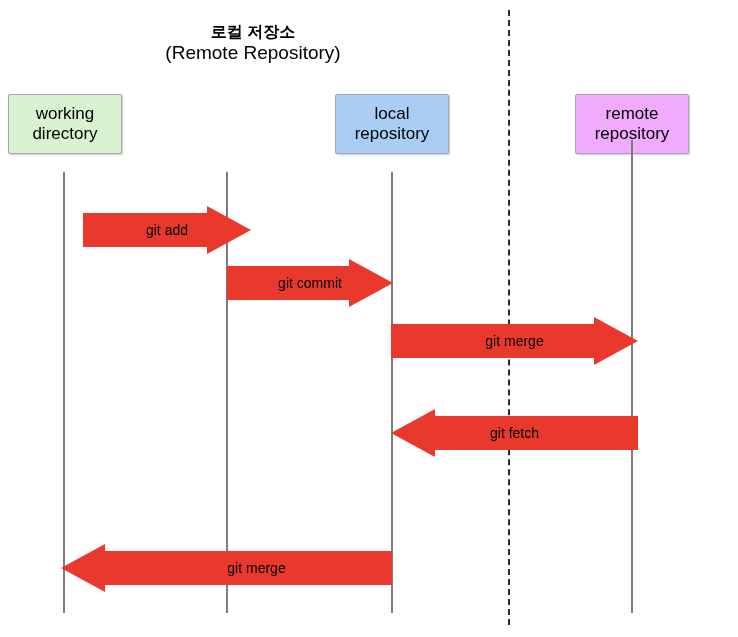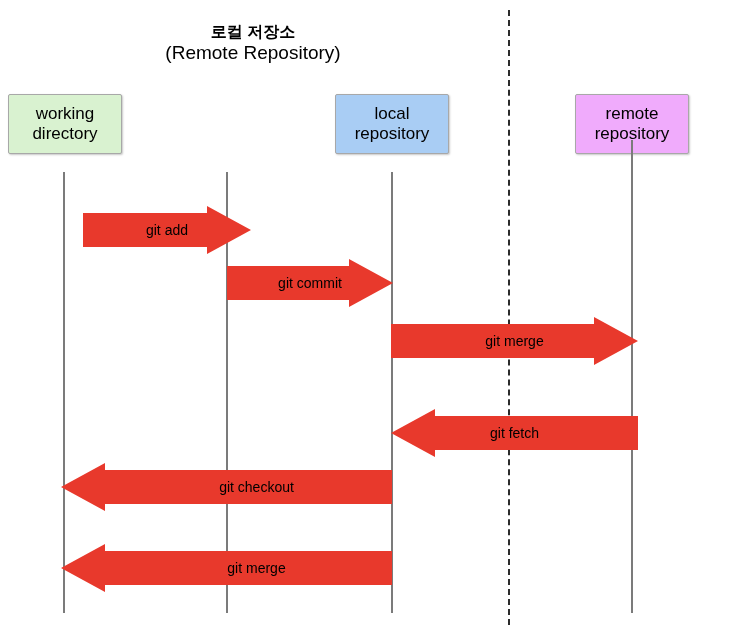--- a/index.html
+++ b/index.html
@@ -152,26 +152,20 @@
     <span class="arrow-label" style="padding-right:30px;">git merge</span>
   </div>
 
   <div class="arrow" style="left:391px; top:409px; width:247px; height:48px;">
     <svg width="247" height="48" viewBox="0 0 247 48" aria-hidden="true">
       <polygon points="247,7 44,7 44,0 0,24 44,48 44,41 247,41" fill="#e8392c"></polygon>
     </svg>
     <span class="arrow-label" style="">git fetch</span>
   </div>
 
-  <div class="arrow" style="left:61px; top:463px; width:331px; height:48px;">
-    <svg width="331" height="48" viewBox="0 0 331 48" aria-hidden="true">
-      <polygon points="331,7 44,7 44,0 0,24 44,48 44,41 331,41" fill="#e8392c"></polygon>
-    </svg>
-    <span class="arrow-label" style="padding-left:30px;">git checkout</span>
-  </div>
 
   <div class="arrow" style="left:61px; top:544px; width:331px; height:48px;">
     <svg width="331" height="48" viewBox="0 0 331 48" aria-hidden="true">
       <polygon points="331,7 44,7 44,0 0,24 44,48 44,41 331,41" fill="#e8392c"></polygon>
     </svg>
     <span class="arrow-label" style="padding-left:30px;">git merge</span>
   </div>
 
 </div>
 

